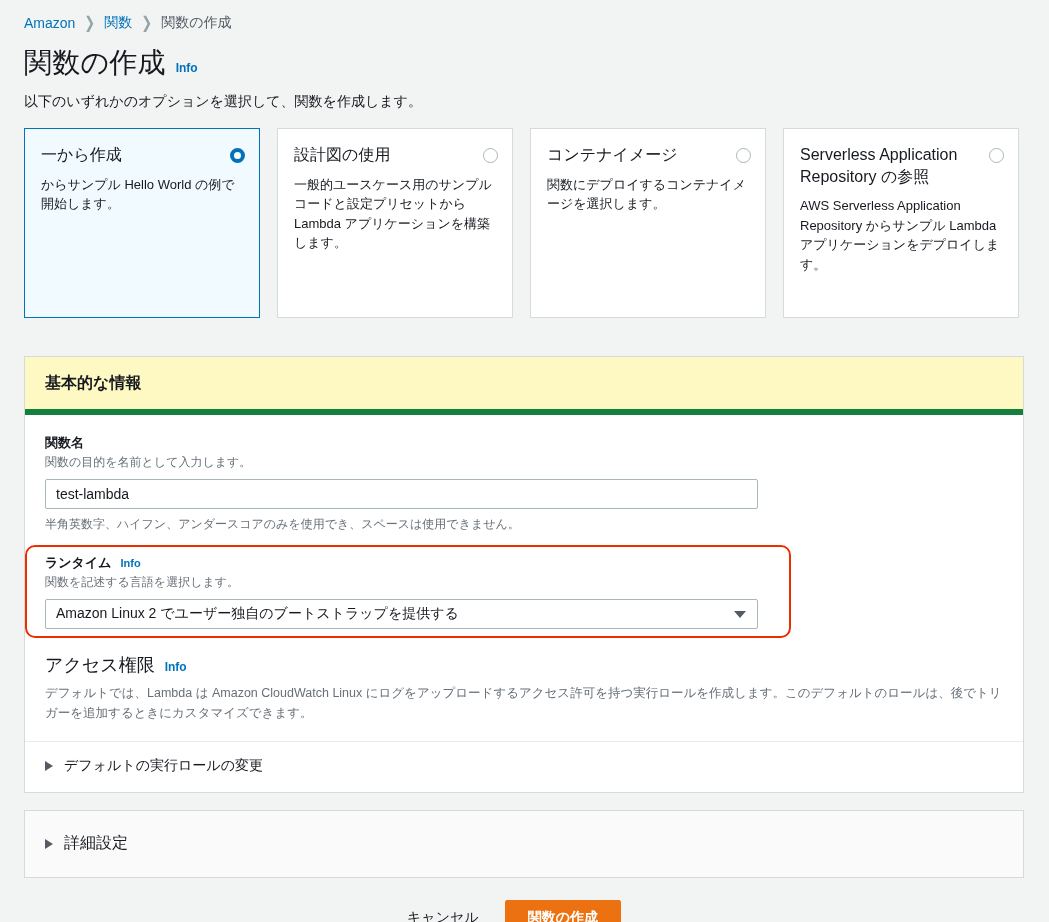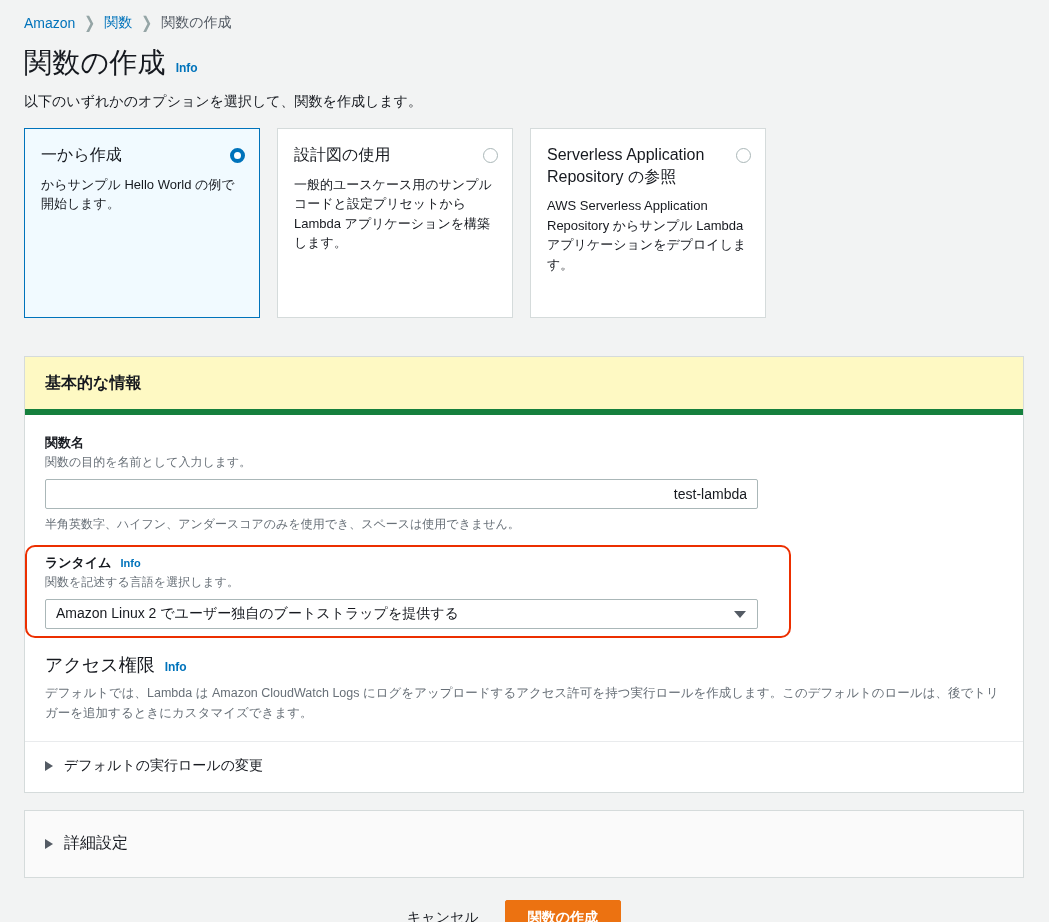--- a/index.html
+++ b/index.html
@@ -138,21 +138,20 @@
     width: 713px;
     height: 30px;
     margin-top: 8px;
     border: 1px solid #aab7b8;
     border-radius: 2px;
     background: #fff;
     font-family: "Liberation Sans", "DejaVu Sans", sans-serif;
     font-size: 14px;
     color: #16191f;
     padding: 0 10px;
-    text-align: right;
   }
   .hint {
     font-size: 12px;
     color: #687078;
     margin-top: 7px;
   }
 
   
   .runtime-wrap {
     position: relative;
@@ -306,20 +305,27 @@
   </div>
 
   <div class="card">
     <div class="card-head">
       <div class="card-title">設計図の使用</div>
       <div class="radio"></div>
     </div>
     <div class="card-desc">一般的ユースケース用のサンプルコードと設定プリセットから Lambda アプリケーションを構築します。</div>
   </div>
 
+  <div class="card">
+    <div class="card-head">
+      <div class="card-title">コンテナイメージ</div>
+      <div class="radio"></div>
+    </div>
+    <div class="card-desc">関数にデプロイするコンテナイメージを選択します。</div>
+  </div>
 
   <div class="card">
     <div class="card-head">
       <div class="card-title">Serverless Application Repository の参照</div>
       <div class="radio"></div>
     </div>
     <div class="card-desc">AWS Serverless Application Repository からサンプル Lambda アプリケーションをデプロイします。</div>
   </div>
 
 </div>
@@ -350,21 +356,21 @@
         <div class="select-box">Amazon Linux 2 でユーザー独自のブートストラップを提供する</div>
         <div class="caret"></div>
       </div>
     </div>
 
     <div class="perm-block">
       <div class="perm-title">
         <span>アクセス権限</span>
         <span class="info-link">Info</span>
       </div>
-      <div class="perm-desc">デフォルトでは、Lambda は Amazon CloudWatch Logs にログをアップロードするアクセス許可を持つ実行ロールを作成します。このデフォルトのロールは、後でトリガーを追加するときにカスタマイズできます。</div>
+      <div class="perm-desc">デフォルトでは、Lambda は Amazon CloudWatch Linux にログをアップロードするアクセス許可を持つ実行ロールを作成します。このデフォルトのロールは、後でトリガーを追加するときにカスタマイズできます。</div>
     </div>
 
     <div class="divider"></div>
 
     <div class="expander">
       <span class="tri"></span>
       <span class="expander-label">デフォルトの実行ロールの変更</span>
     </div>
 
   </div>

